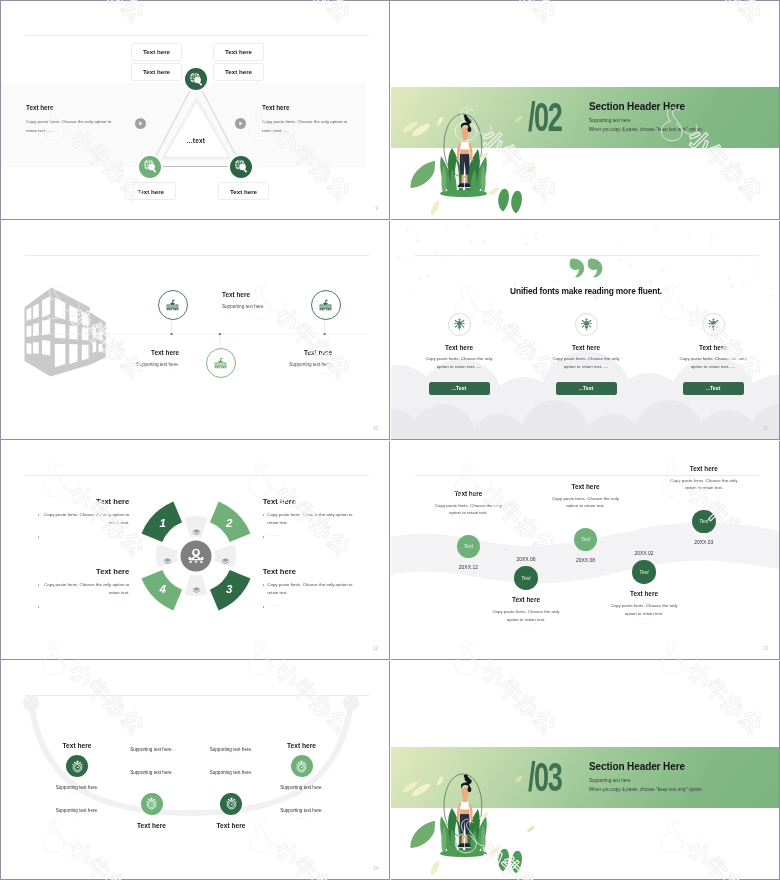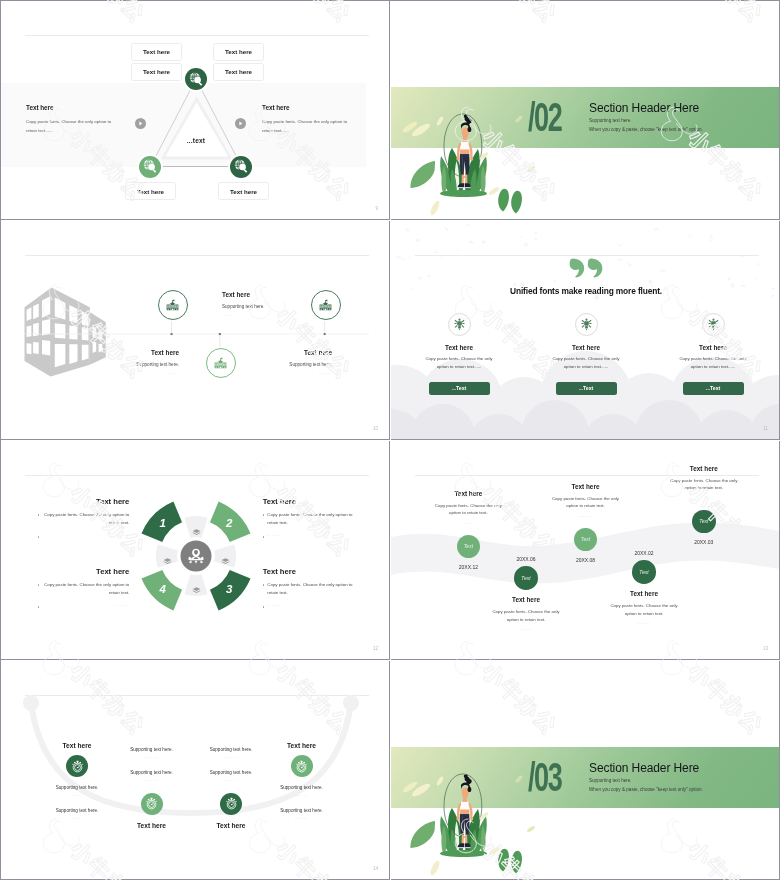--- a/index.html
+++ b/index.html
@@ -22,21 +22,21 @@
   .s1center{position:absolute;left:163px;top:136px;width:64px;text-align:center;font-size:6.5px;font-weight:bold;color:#1d1d1d;letter-spacing:.2px;}
   .s1txt{position:absolute;width:88px}
   .tl{left:25px;top:103px}.tr{left:261px;top:103px}
   .s1h{font-size:6.4px;font-weight:bold;color:#1d1d1d;margin-bottom:5.5px;letter-spacing:-.05px}
   .s1p{font-size:4.4px;color:#5b5b5b;line-height:2.2;}
   .s1play{position:absolute;width:11px;height:11px}
   .pl{left:134px;top:114px}.pr{left:234px;top:114px}
   
   .secband{position:absolute;left:0;top:86px;width:390px;height:61px;background:linear-gradient(125deg,#e2e9bd 0%,#c5dcb0 22%,#9fc999 50%,#82b884 78%,#7ab47f 100%);}
   .secnum{position:absolute;left:137px;top:96px;font-size:41px;font-weight:bold;color:#3e7253;font-family:"Liberation Sans",sans-serif;letter-spacing:-2.2px;line-height:1;transform:scaleX(.66);transform-origin:left top;}
-  .sectitle{position:absolute;left:198px;top:100px;font-size:12px;font-weight:normal;color:#14161a;letter-spacing:-.1px;}
+  .sectitle{position:absolute;left:198px;top:100px;font-size:10px;font-weight:bold;color:#14161a;letter-spacing:-.1px;}
   .secsub{position:absolute;left:198px;top:117px;font-size:4.6px;color:#3a3f3a;}
   .secnote{position:absolute;left:198px;top:126px;font-size:4.6px;color:#3a3f3a;}
   
   .s3c{position:absolute;width:28px;height:28px;border-radius:50%;border:0.8px solid #4a7a5d;display:flex;align-items:center;justify-content:center;background:#fff;}
   .s3c.lite{border-color:#7cb980}
   .c1{left:156.5px;top:69px}.c2{left:204.8px;top:127px}.c3{left:309.6px;top:69px}
   .s3t{position:absolute;width:120px}
   .s3t .s3h{font-size:6.4px;font-weight:bold;color:#1d1d1d;}
   .s3t .s3s{font-size:4.6px;color:#4b4b4b;margin-top:5.5px}
   .s3t .s3d{font-size:3.4px;color:#bbb;margin-top:4px;letter-spacing:1.2px}

